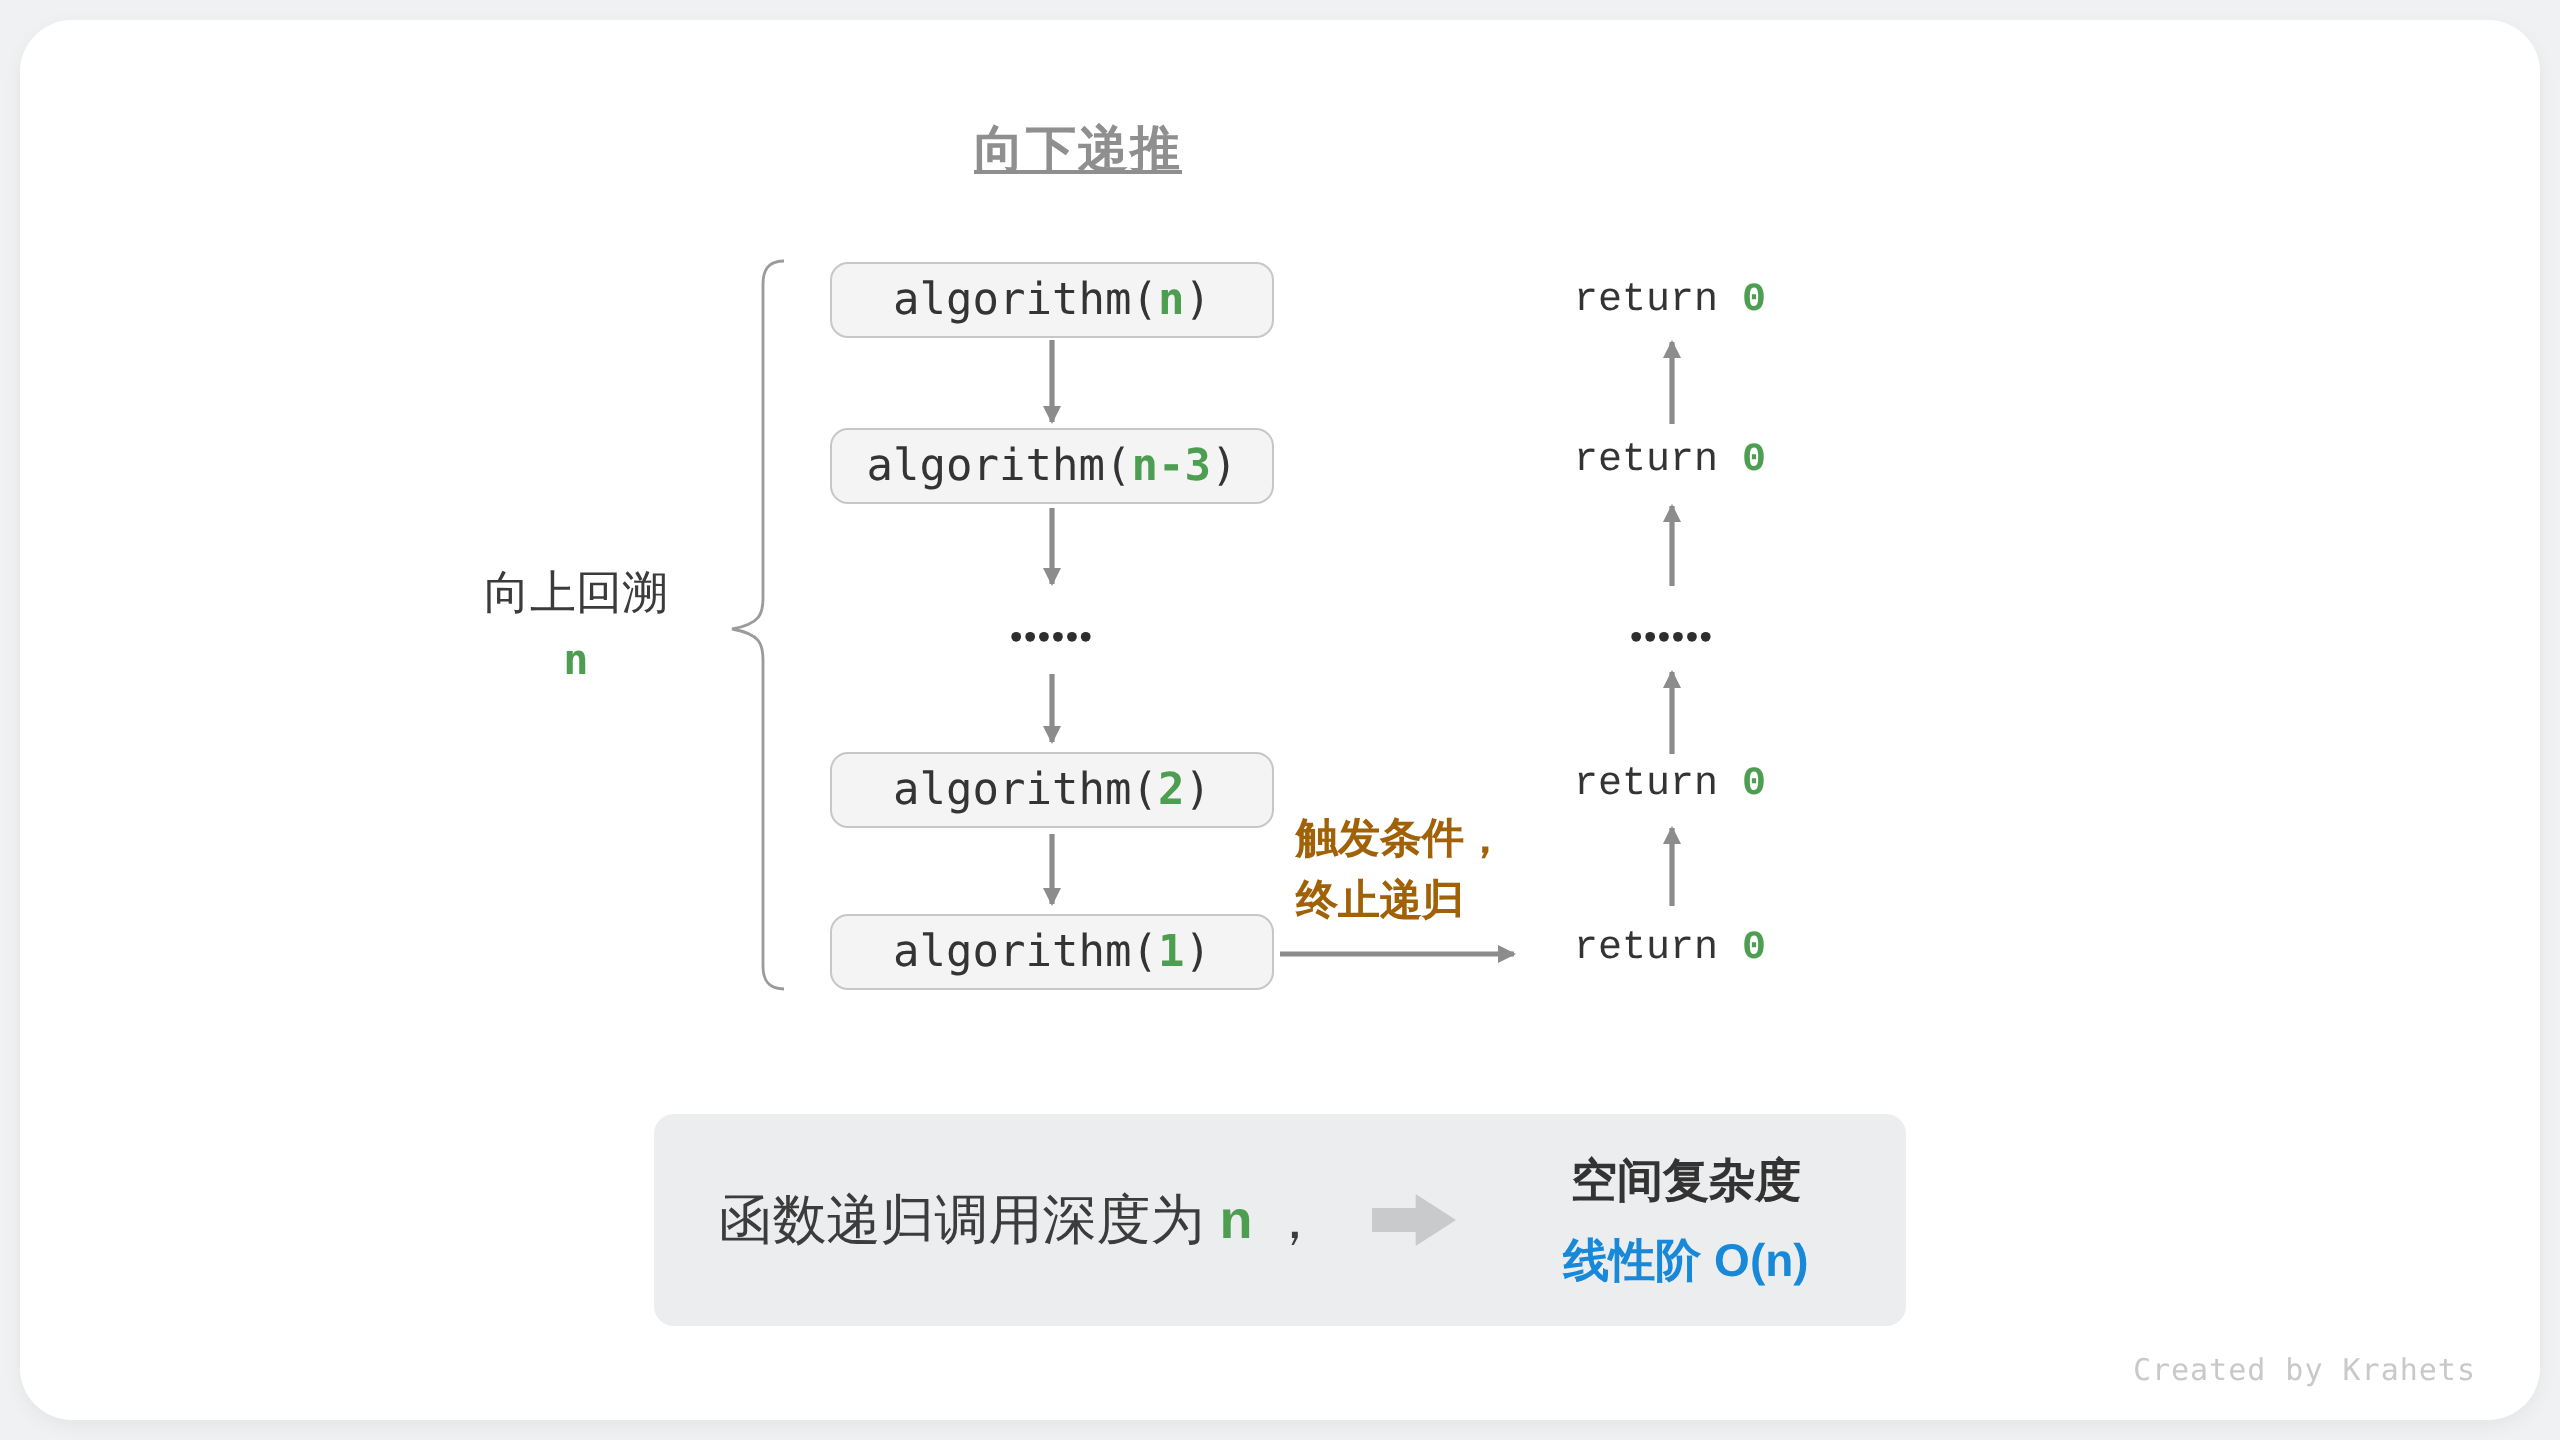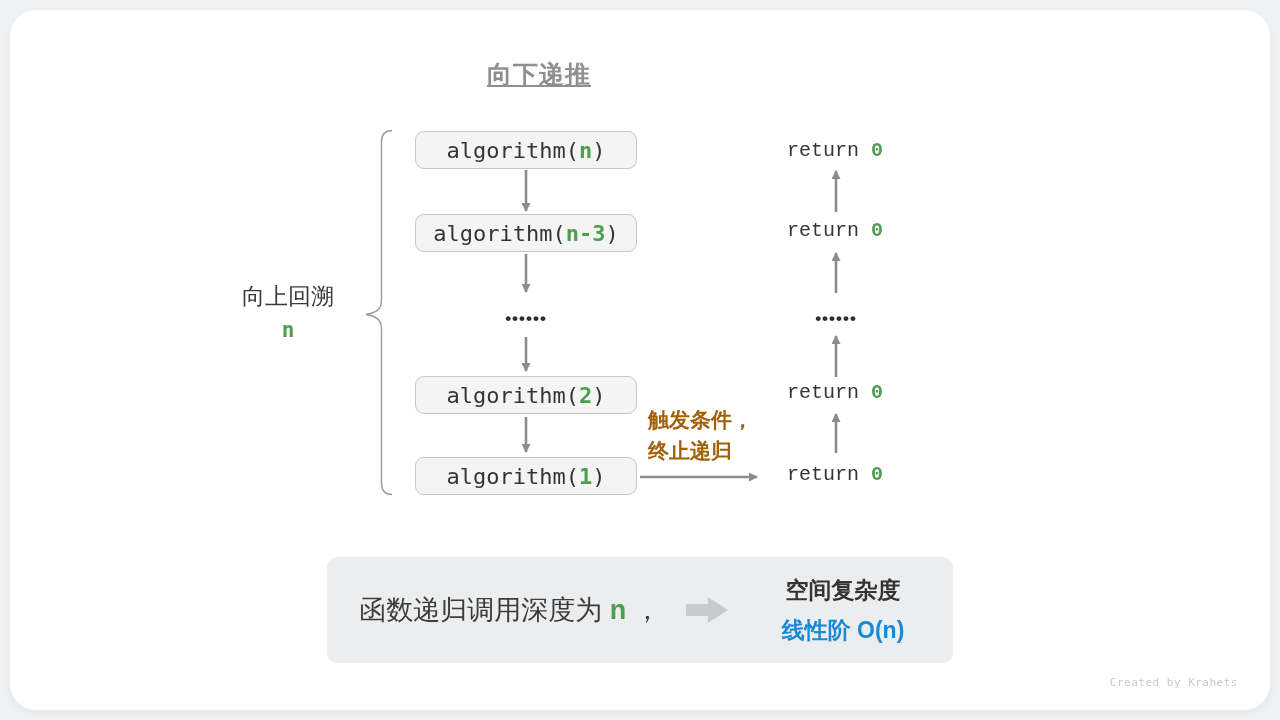--- a/index.html
+++ b/index.html
@@ -69,21 +69,21 @@
   .summary-right{
     position:absolute;left:738px;top:557px;width:210px;height:106px;
     display:flex;flex-direction:column;justify-content:center;
     text-align:center;line-height:40px;
   }
   .result-title{font-size:23px;font-weight:700;color:#333333;}
   .result-value{font-size:23px;font-weight:700;color:#1789d8;white-space:pre;}
   .watermark{
     position:absolute;right:42px;top:676px;
     font-family:"DejaVu Sans Mono","Liberation Mono",monospace;
-    font-size:11px;letter-spacing:.5px;color:#c9c9c9;
+    font-size:15px;letter-spacing:.5px;color:#c9c9c9;
   }
   .overlay{position:absolute;left:0;top:0;pointer-events:none;}
 </style>
 </head>
 <body>
 
 <div class="page">
   <div class="card"></div>
 
   <div class="hdr hdr-left">向下递推</div>

